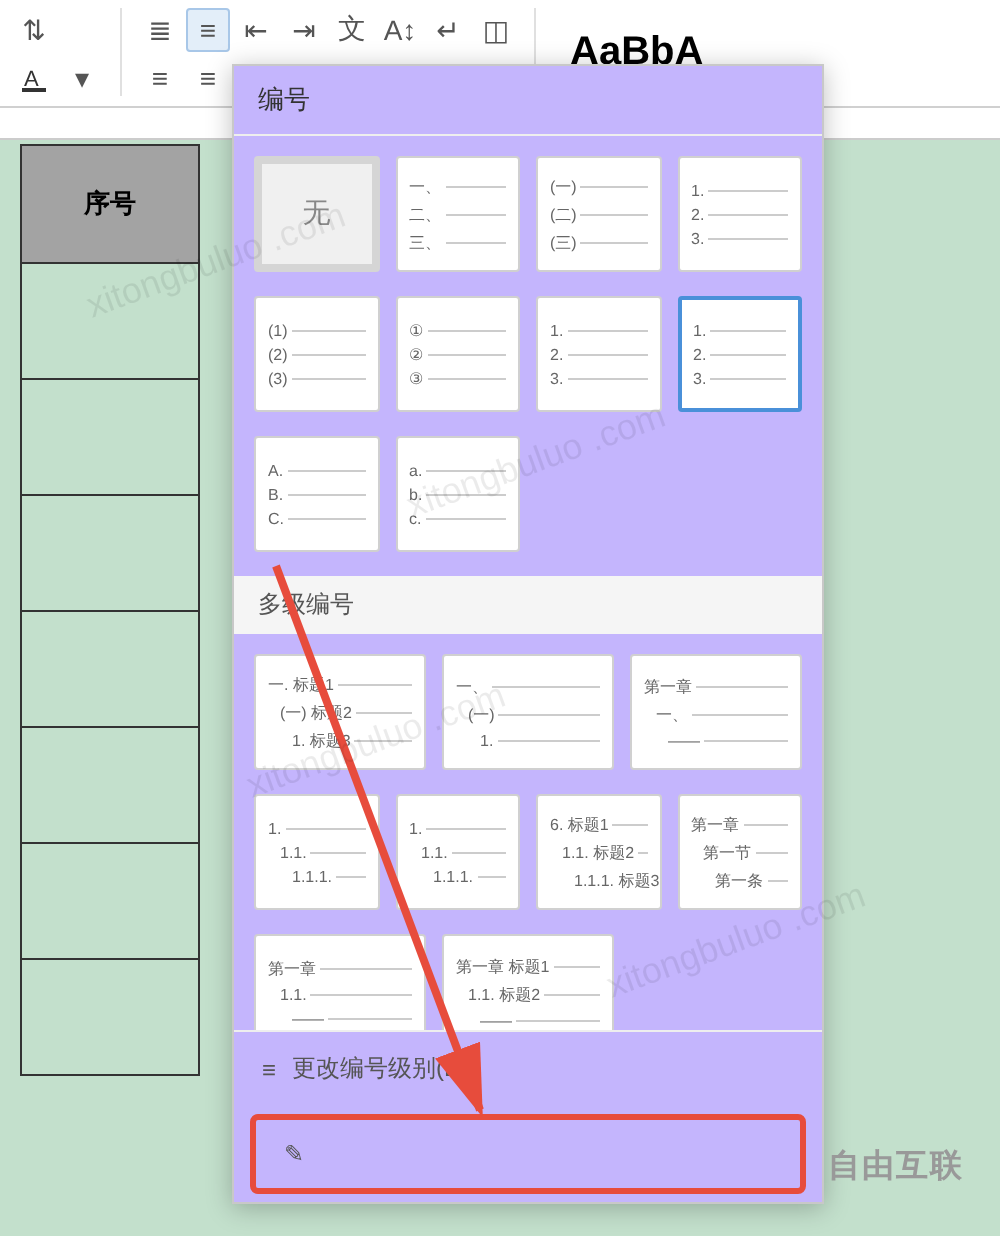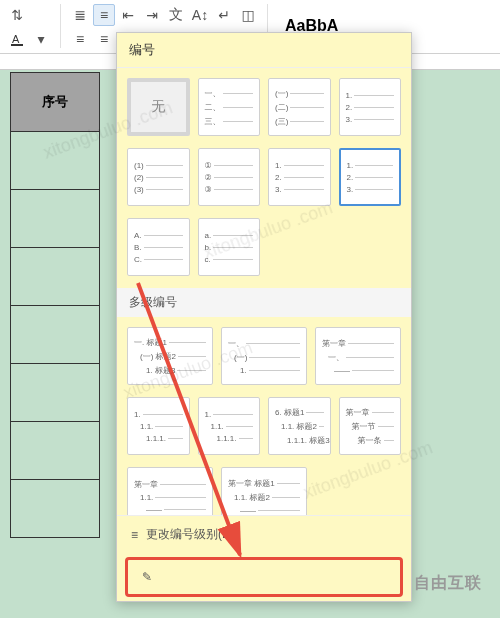--- a/index.html
+++ b/index.html
@@ -5,29 +5,29 @@
 *{box-sizing:border-box;margin:0;padding:0;font-family:"Microsoft YaHei",sans-serif}
 body{width:500px;height:618px;background:#c3e0cc;overflow:hidden;position:relative}
 .toolbar{position:absolute;top:0;left:0;right:0;height:54px;background:#fff;border-bottom:1px solid #d0d0d0;display:flex;align-items:flex-start;padding:4px 6px;gap:4px}
 .tb-group{display:flex;flex-direction:column;gap:2px}
 .tb-row{display:flex;gap:2px;align-items:center}
 .tb-btn{width:22px;height:22px;display:flex;align-items:center;justify-content:center;border-radius:2px;color:#555;font-size:14px}
 .tb-btn.active{background:#e3eef9;border:1px solid #a8c7e8}
 .sep{width:1px;height:44px;background:#e0e0e0;margin:0 4px}
 .style-box{height:44px;padding:2px 8px;display:flex;flex-direction:column;align-items:center;justify-content:center;border:1px solid transparent}
 .s-preview{font-size:14px;color:#888}
-.s-preview.big{font-size:16px;color:#000;font-weight:bold}
+.s-preview.big{font-size:20px;color:#000;font-weight:bold}
 .s-name{font-size:10px;color:#555;margin-top:2px}
 .s-name.active{color:#3a7bd5}
 .ruler{position:absolute;top:54px;left:0;right:0;height:16px;background:#fff;border-bottom:1px solid #ccc}
 .doc-table{position:absolute;top:72px;left:10px;width:90px}
 .doc-table .hdr{height:40px;background:#a3a3a3;border:1px solid #333;display:flex;align-items:center;justify-content:center;font-size:13px;font-weight:bold}
 .doc-table .hdr:first-child{height:60px}
 .doc-table .cell{height:58px;border:1px solid #333;border-top:none;background:#c3e0cc}
-.popup{position:absolute;top:32px;left:116px;width:296px;bottom:16px;background:#fef9c3;box-shadow:0 2px 12px rgba(0,0,0,.25);border:1px solid #c8c8c8;display:flex;flex-direction:column}
+.popup{position:absolute;top:32px;left:116px;width:296px;bottom:16px;background:#c4b5fd;box-shadow:0 2px 12px rgba(0,0,0,.25);border:1px solid #c8c8c8;display:flex;flex-direction:column}
 .p-title{padding:8px 12px;font-size:13px;color:#333;border-bottom:1px solid #eee}
 .p-body{flex:1;overflow-y:auto;padding:10px}
 .opt-grid{display:grid;grid-template-columns:repeat(4,1fr);gap:8px;margin-bottom:12px}
 .opt{height:58px;border:1px solid #d0d0d0;border-radius:2px;background:#fff;display:flex;flex-direction:column;justify-content:center;padding:6px;gap:3px;font-size:8px;color:#666}
 .opt.none{align-items:center;justify-content:center;font-size:14px;color:#888;background:#f0f0f0;border:4px solid #d5d5d5}
 .opt.sel{border:2px solid #4a90d9}
 .ln{display:flex;align-items:center;gap:2px}
 .ln span:first-child{flex-shrink:0}
 .ln .bar{flex:1;height:1px;background:#ccc}
 .ln.i1{padding-left:6px}

